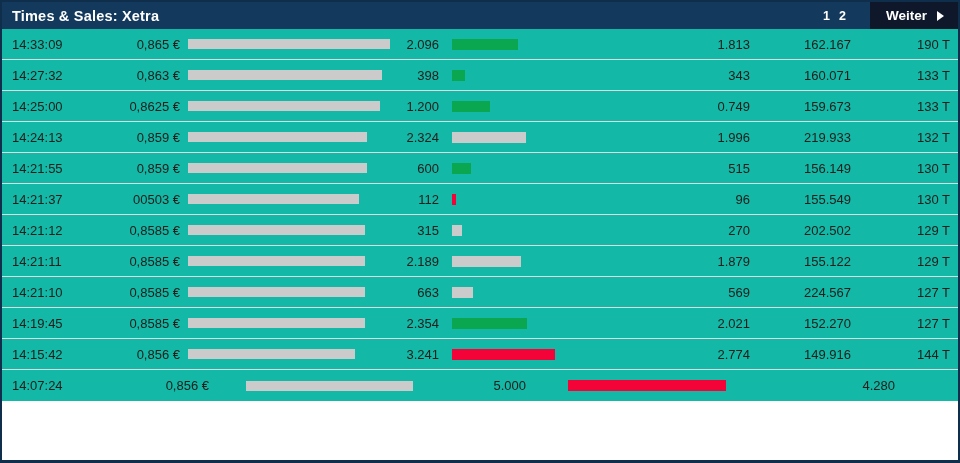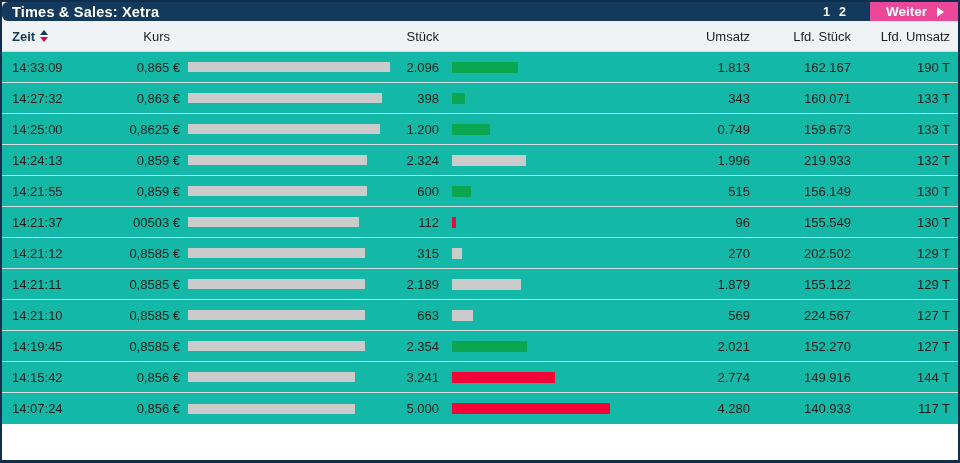--- a/index.html
+++ b/index.html
@@ -8,44 +8,43 @@
   .widget {
     width: 960px; height: 463px;
     border: 2px solid #0e2e4b;
     border-bottom-width: 3px;
     background: #ffffff;
     overflow: hidden;
   }
 
   
   .titlebar {
-    height: 19px;
+    height: 27px;
     background: #13395c;
     display: flex;
     align-items: center;
     justify-content: space-between;
     padding-left: 10px;
     color: #ffffff;
-    border-radius: 6px;
   }
   .titlebar .title {
     font-size: 14.5px;
     font-weight: bold;
     letter-spacing: 0.2px;
   }
   .titlebar-right { display: flex; align-items: center; height: 100%; }
   .pager-pages { display: flex; align-items: center; gap: 9px; margin-right: 24px; }
   .page-num {
     font-size: 12.5px; font-weight: bold; color: #ffffff;
     cursor: pointer; background: none; border: none;
     font-family: "Liberation Sans", sans-serif;
   }
   .next-btn {
     height: 100%;
-    background: #ec4899;
+    background: #0f172a;
     border: none;
     color: #ffffff;
     font-size: 13.5px;
     font-weight: bold;
     font-family: "Liberation Sans", sans-serif;
     display: flex; align-items: center; gap: 10px;
     padding: 0 14px 0 16px;
     cursor: pointer;
   }
   .arrow-right-icon {
@@ -90,21 +89,21 @@
   }
   .hdr-kurs { padding-right: 10px; }
 
   
   .data-row {
     border-bottom: 1px solid #d7dee2;
     font-size: 13px;
     color: #1d1d1b;
     background: #14b8a6;
   }
-  .data-row:last-child { border-bottom: none; }
+  .data-row:last-child { border-bottom: none; gap: 29px; }
   .cell-zeit { text-align: left; }
   .barcell { padding-left: 8px; }
   .barcell2 { padding-left: 13px; }
   .bar {
     height: 10px;
     background: #cbcbcb;
     border-radius: 0;
   }
   .stueck-bar { height: 11px; }
 </style>
@@ -120,36 +119,20 @@
         <button class="page-num">1</button>
         <button class="page-num">2</button>
       </div>
       <button class="next-btn">
         <span>Weiter</span>
         <span class="arrow-right-icon"></span>
       </button>
     </div>
   </div>
 
-  <div class="colheader row-grid">
-    <div class="zeit-head">
-      <span>Zeit</span>
-      <span class="sort-icon">
-        <span class="sort-up"></span>
-        <span class="sort-down"></span>
-      </span>
-    </div>
-    <div class="c-right hdr-kurs">Kurs</div>
-    <div></div>
-    <div class="c-right">Stück</div>
-    <div></div>
-    <div class="c-right">Umsatz</div>
-    <div class="c-right">Lfd. Stück</div>
-    <div class="c-right">Lfd. Umsatz</div>
-  </div>
 
   <div id="rows">
   <div class="data-row row-grid">
     <div class="cell-zeit">14:33:09</div>
     <div class="c-right">0,865 €</div>
     <div class="barcell">
       <div class="bar kurs-bar" style="width: 202px; background: rgb(203, 203, 203);"></div>
     </div>
     <div class="c-right">2.096</div>
     <div class="barcell2">

